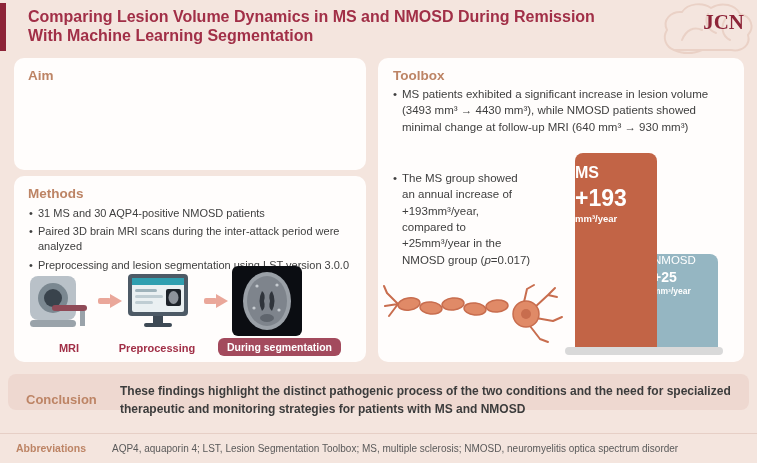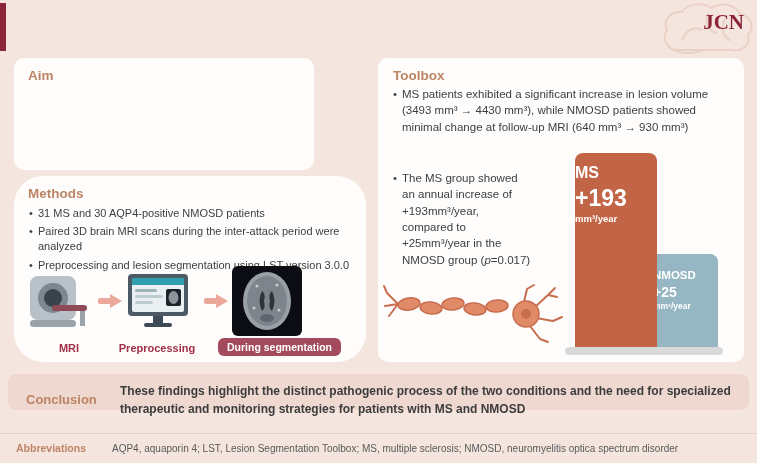--- a/index.html
+++ b/index.html
@@ -8,22 +8,22 @@
 
   
   .header { position:absolute; left:0; top:0; width:757px; height:54px; }
   .accent-bar { position:absolute; left:0; top:3px; width:6px; height:48px; background:#8d2438; }
   .watermark { position:absolute; right:0; top:0; opacity:.8; }
   .title { position:absolute; left:28px; top:7px; font-size:16px; font-weight:bold; color:#a12f47; line-height:19px; }
   .jcn { position:absolute; right:13px; top:10px; font-family:"Liberation Serif", serif; font-size:21px; font-weight:bold; color:#8d2438; }
 
   
   .panel { position:absolute; background:#fffdfc; border-radius:10px; }
-  .panel-aim { left:14px; top:58px; width:300px; height:112px; padding:10px 14px; }
-  .panel-methods { left:14px; top:176px; width:352px; height:186px; padding:10px 14px;border-radius:29px; }
+  .panel-aim { left:14px; top:58px; width:352px; height:112px; padding:10px 14px; }
+  .panel-methods { left:14px; top:176px; width:352px; height:186px; padding:10px 14px; }
   .panel-results { left:378px; top:58px; width:366px; height:304px; padding:10px 15px; }
   .h-tan { color:#bd8465; font-weight:bold; font-size:13.5px; margin-bottom:5px; }
   .body-text { font-size:11.5px; color:#3e3e3e; line-height:1.48; }
   .hl { color:#a12f47; font-weight:bold; }
 
   .bullet { position:relative; padding-left:10px; font-size:11px; color:#3e3e3e; line-height:1.38; margin-bottom:3px; }
   .bullet::before { content:"•"; position:absolute; left:1px; top:0; color:#3e3e3e; }
   .r-bullet { font-size:11.5px; line-height:1.42; }
 
   
@@ -35,21 +35,21 @@
   .pill { position:absolute; background:#a34a5d; color:#ffffff; font-weight:bold; font-size:10.5px; padding:3px 9px; border-radius:6px; }
 
   
   .bar-base { position:absolute; left:187px; top:289px; width:158px; height:8px; background:#d9d9d9; border-radius:4px; z-index:0; }
   .bar { position:absolute; text-align:left; color:#ffffff; border-radius:8px 8px 0 0; }
   .bar-ms { left:197px; top:95px; width:82px; height:194px; background:#c26446; z-index:2; }
   .bar-nmosd { left:253px; top:196px; width:87px; height:93px; background:#95b6c2; z-index:1; padding-left:22px; }
   .bar-ms .bar-name { font-size:16px; font-weight:bold; margin-top:11px; }
   .bar-ms .bar-val { font-size:23px; font-weight:bold; margin-top:3px; }
   .bar-ms .bar-unit { font-size:9.5px; font-weight:bold; margin-top:1px; }
-  .bar-nmosd .bar-name { font-size:11.5px; font-weight:bold; margin-top:15px; }
+  .bar-nmosd .bar-name { font-size:11.5px; font-weight:normal; margin-top:0; }
   .bar-nmosd .bar-val { font-size:14px; font-weight:bold; margin-top:3px; }
   .bar-nmosd .bar-unit { font-size:8.5px; font-weight:bold; margin-top:1px; }
   .res-b1 { position:absolute; left:14px; top:28px; width:336px; }
   .res-b2 { position:absolute; left:14px; top:112px; width:140px; }
   .neuron { position:absolute; left:4px; top:206px; }
 
   
   .conclusion { position:absolute; left:8px; top:374px; width:741px; height:36px; background:#eed8d0; border-radius:8px; }
   .conclusion .c-head { position:absolute; left:18px; top:18px; color:#bd8465; font-weight:bold; font-size:13px; }
   .conclusion .c-text { position:absolute; left:112px; top:8px; width:624px; font-size:12px; font-weight:bold; color:#3c3c3c; line-height:1.5; }
@@ -64,20 +64,24 @@
 
   <div class="header">
     <div class="accent-bar"></div>
     <svg class="watermark" width="175" height="55" viewBox="0 0 175 55">
       <g fill="none" stroke="#e8cdc1" stroke-width="2" stroke-linecap="round">
         <path d="M92 50 C84 47 80 38 85 30 C80 20 89 11 100 12 C106 3 121 2 129 8 C140 1 154 5 158 14 C169 16 173 27 166 35 C169 45 160 52 149 50 Z"></path>
         <path d="M100 40 C104 30 112 26 120 30 M126 14 C122 22 126 30 134 33 M144 18 C138 26 140 36 148 40"></path>
         <path d="M92 50 C100 54 112 54 120 50"></path>
       </g>
     </svg>
+    <div class="title">
+      <div>Comparing Lesion Volume Dynamics in MS and NMOSD During Remission</div>
+      <div>With Machine Learning Segmentation</div>
+    </div>
     <div class="jcn">JCN</div>
   </div>
 
   <div class="panel panel-aim">
     <div class="h-tan">Aim</div>
   </div>
 
   <div class="panel panel-methods">
     <div class="h-tan">Methods</div>
     <div class="bullet"><span>31 MS and 30 AQP4-positive NMOSD patients</span></div>

